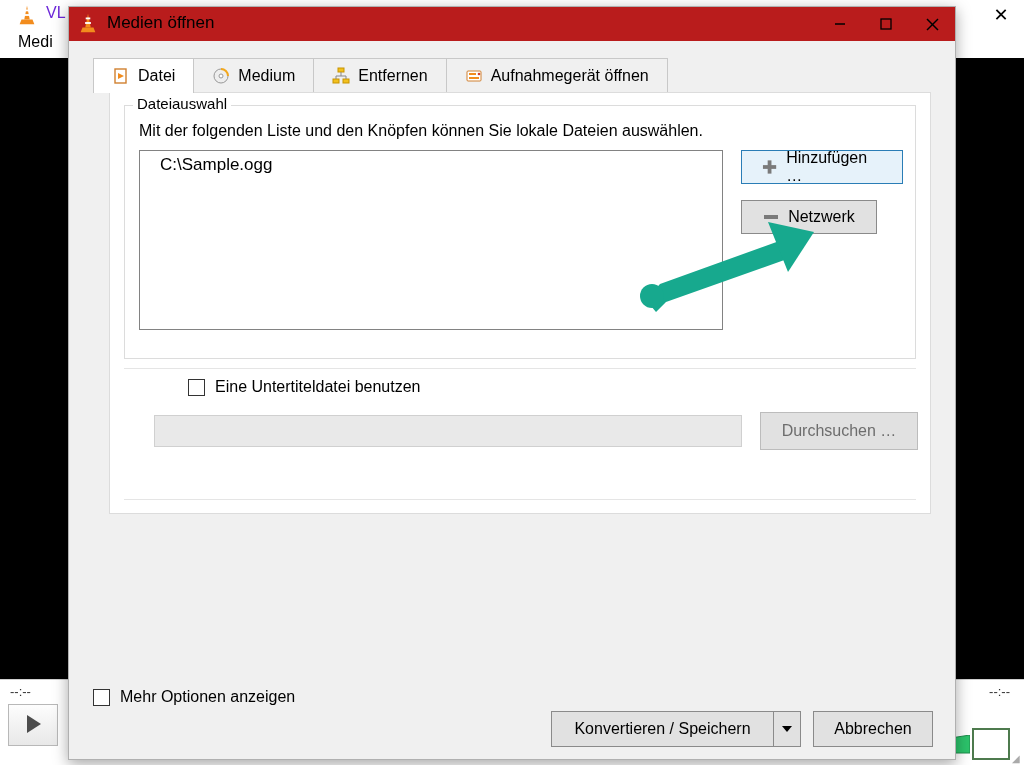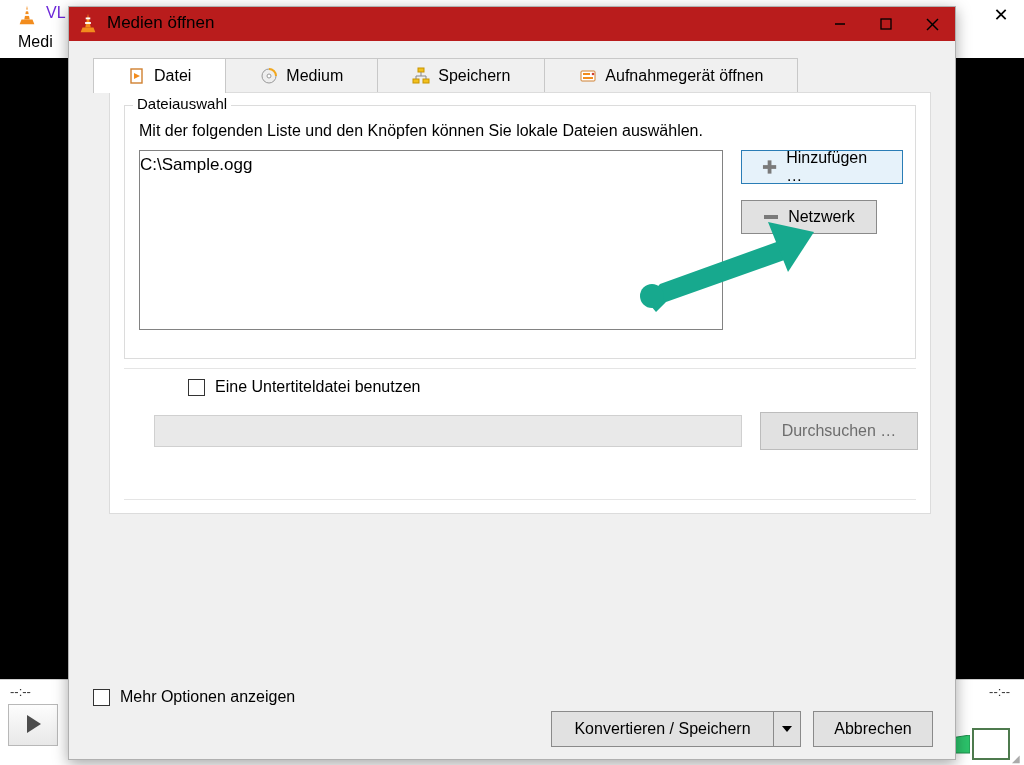--- a/index.html
+++ b/index.html
@@ -147,21 +147,21 @@
 
 
 .tabstrip {
   position: absolute;
   left: 24px; top: 17px;
   height: 34px;
   display: flex;
 }
 .tab {
   display: flex; align-items: center;
-  padding: 0 34px;
+  padding: 0 18px;
   height: 34px;
   border: 1px solid #c8c8c8;
   border-bottom: none;
   background: #f0f0f0;
   margin-right: -1px;
   font-size: 16px;
   color: #000;
   position: relative;
 }
 .tab.active {
@@ -199,21 +199,21 @@
   position: absolute;
   left: 14px; top: 16px;
   font-size: 16px;
 }
 .file-list {
   position: absolute;
   left: 14px; top: 44px;
   width: 584px; height: 180px;
   border: 1px solid #828282;
   background: #fff;
-  padding: 4px 0;
+  padding: 4px 20px;
   box-sizing: border-box;
   font-size: 17px;
 }
 .btn {
   position: absolute;
   height: 34px;
   border: 1px solid #8a8a8a;
   background: #e1e1e1;
   display: flex; align-items: center; justify-content: center;
   font-size: 16px;
@@ -408,21 +408,21 @@
           <svg viewBox="0 0 18 18">
               <rect x="6" y="1" width="6" height="4" fill="#f2c01d" stroke="#c79400"></rect>
               <rect x="1" y="12" width="6" height="4" fill="#f2c01d" stroke="#c79400"></rect>
               <rect x="11" y="12" width="6" height="4" fill="#f2c01d" stroke="#c79400"></rect>
               <line x1="9" y1="5" x2="9" y2="9" stroke="#888"></line>
               <line x1="4" y1="12" x2="4" y2="9" stroke="#888"></line>
               <line x1="14" y1="12" x2="14" y2="9" stroke="#888"></line>
               <line x1="4" y1="9" x2="14" y2="9" stroke="#888"></line>
             </svg>
         </span>
-        <span>Speichern</span>
+        <span>Entfernen</span>
       </div>
       <div class="tab">
         <span class="tab-icon">
           <svg viewBox="0 0 18 18">
               <rect x="2" y="4" width="14" height="10" rx="1" fill="#fff" stroke="#d08030"></rect>
               <rect x="4" y="6" width="7" height="2" fill="#f28c1d"></rect>
               <rect x="4" y="10" width="10" height="2" fill="#f28c1d"></rect>
               <circle cx="14" cy="7" r="1.3" fill="#d04030"></circle>
             </svg>
         </span>

